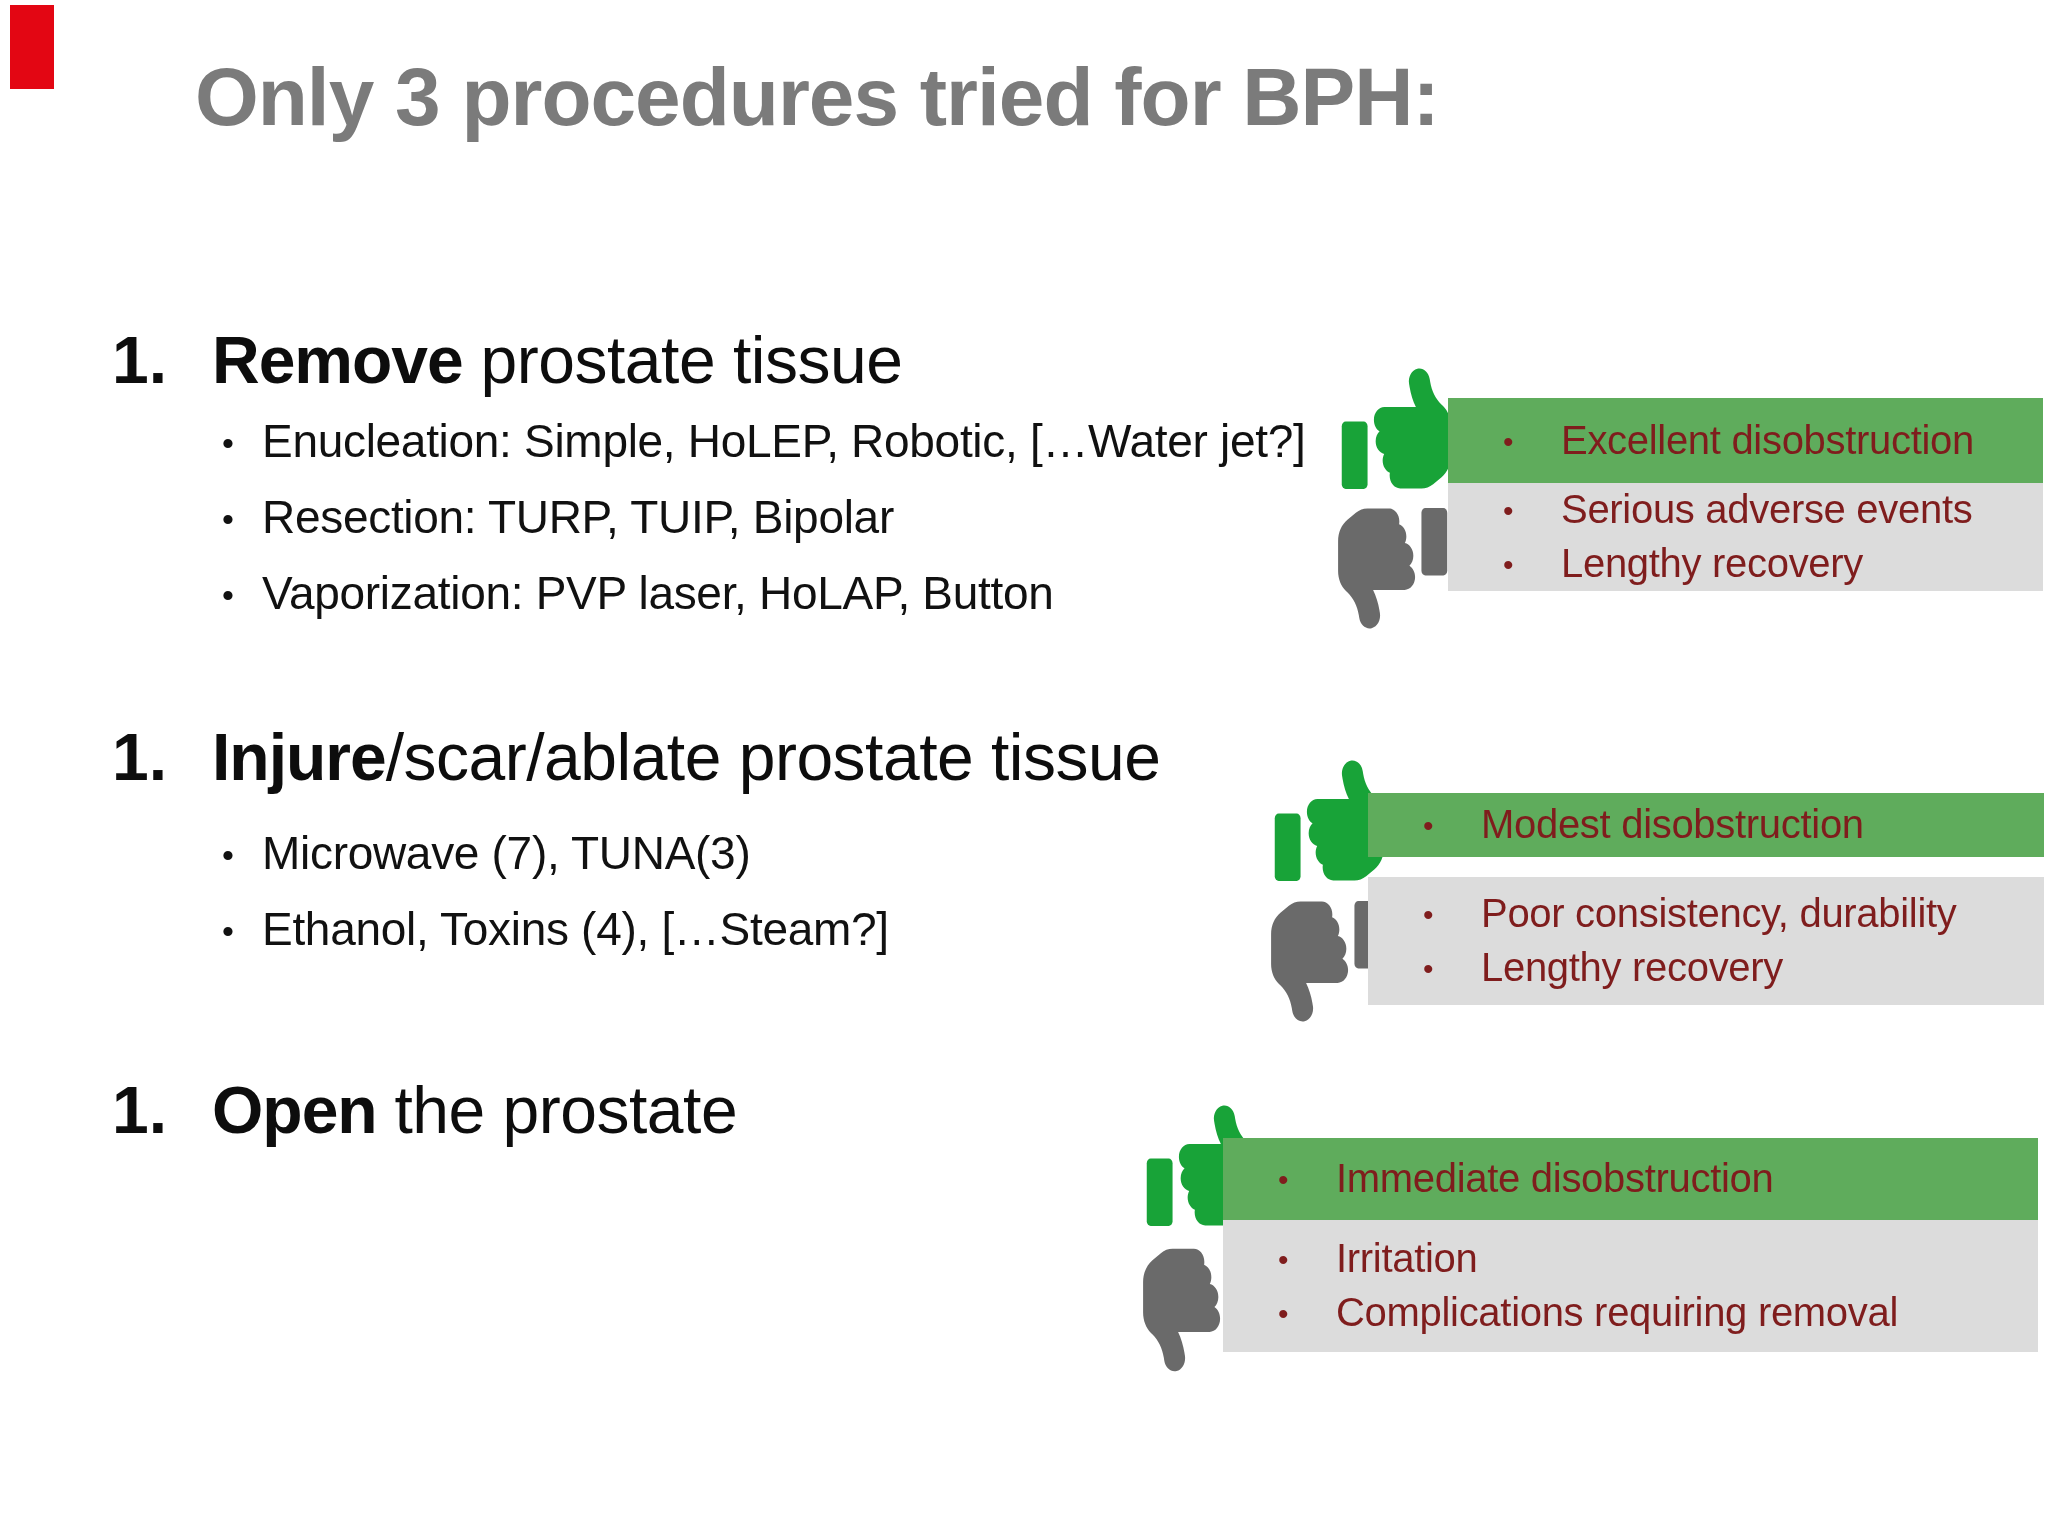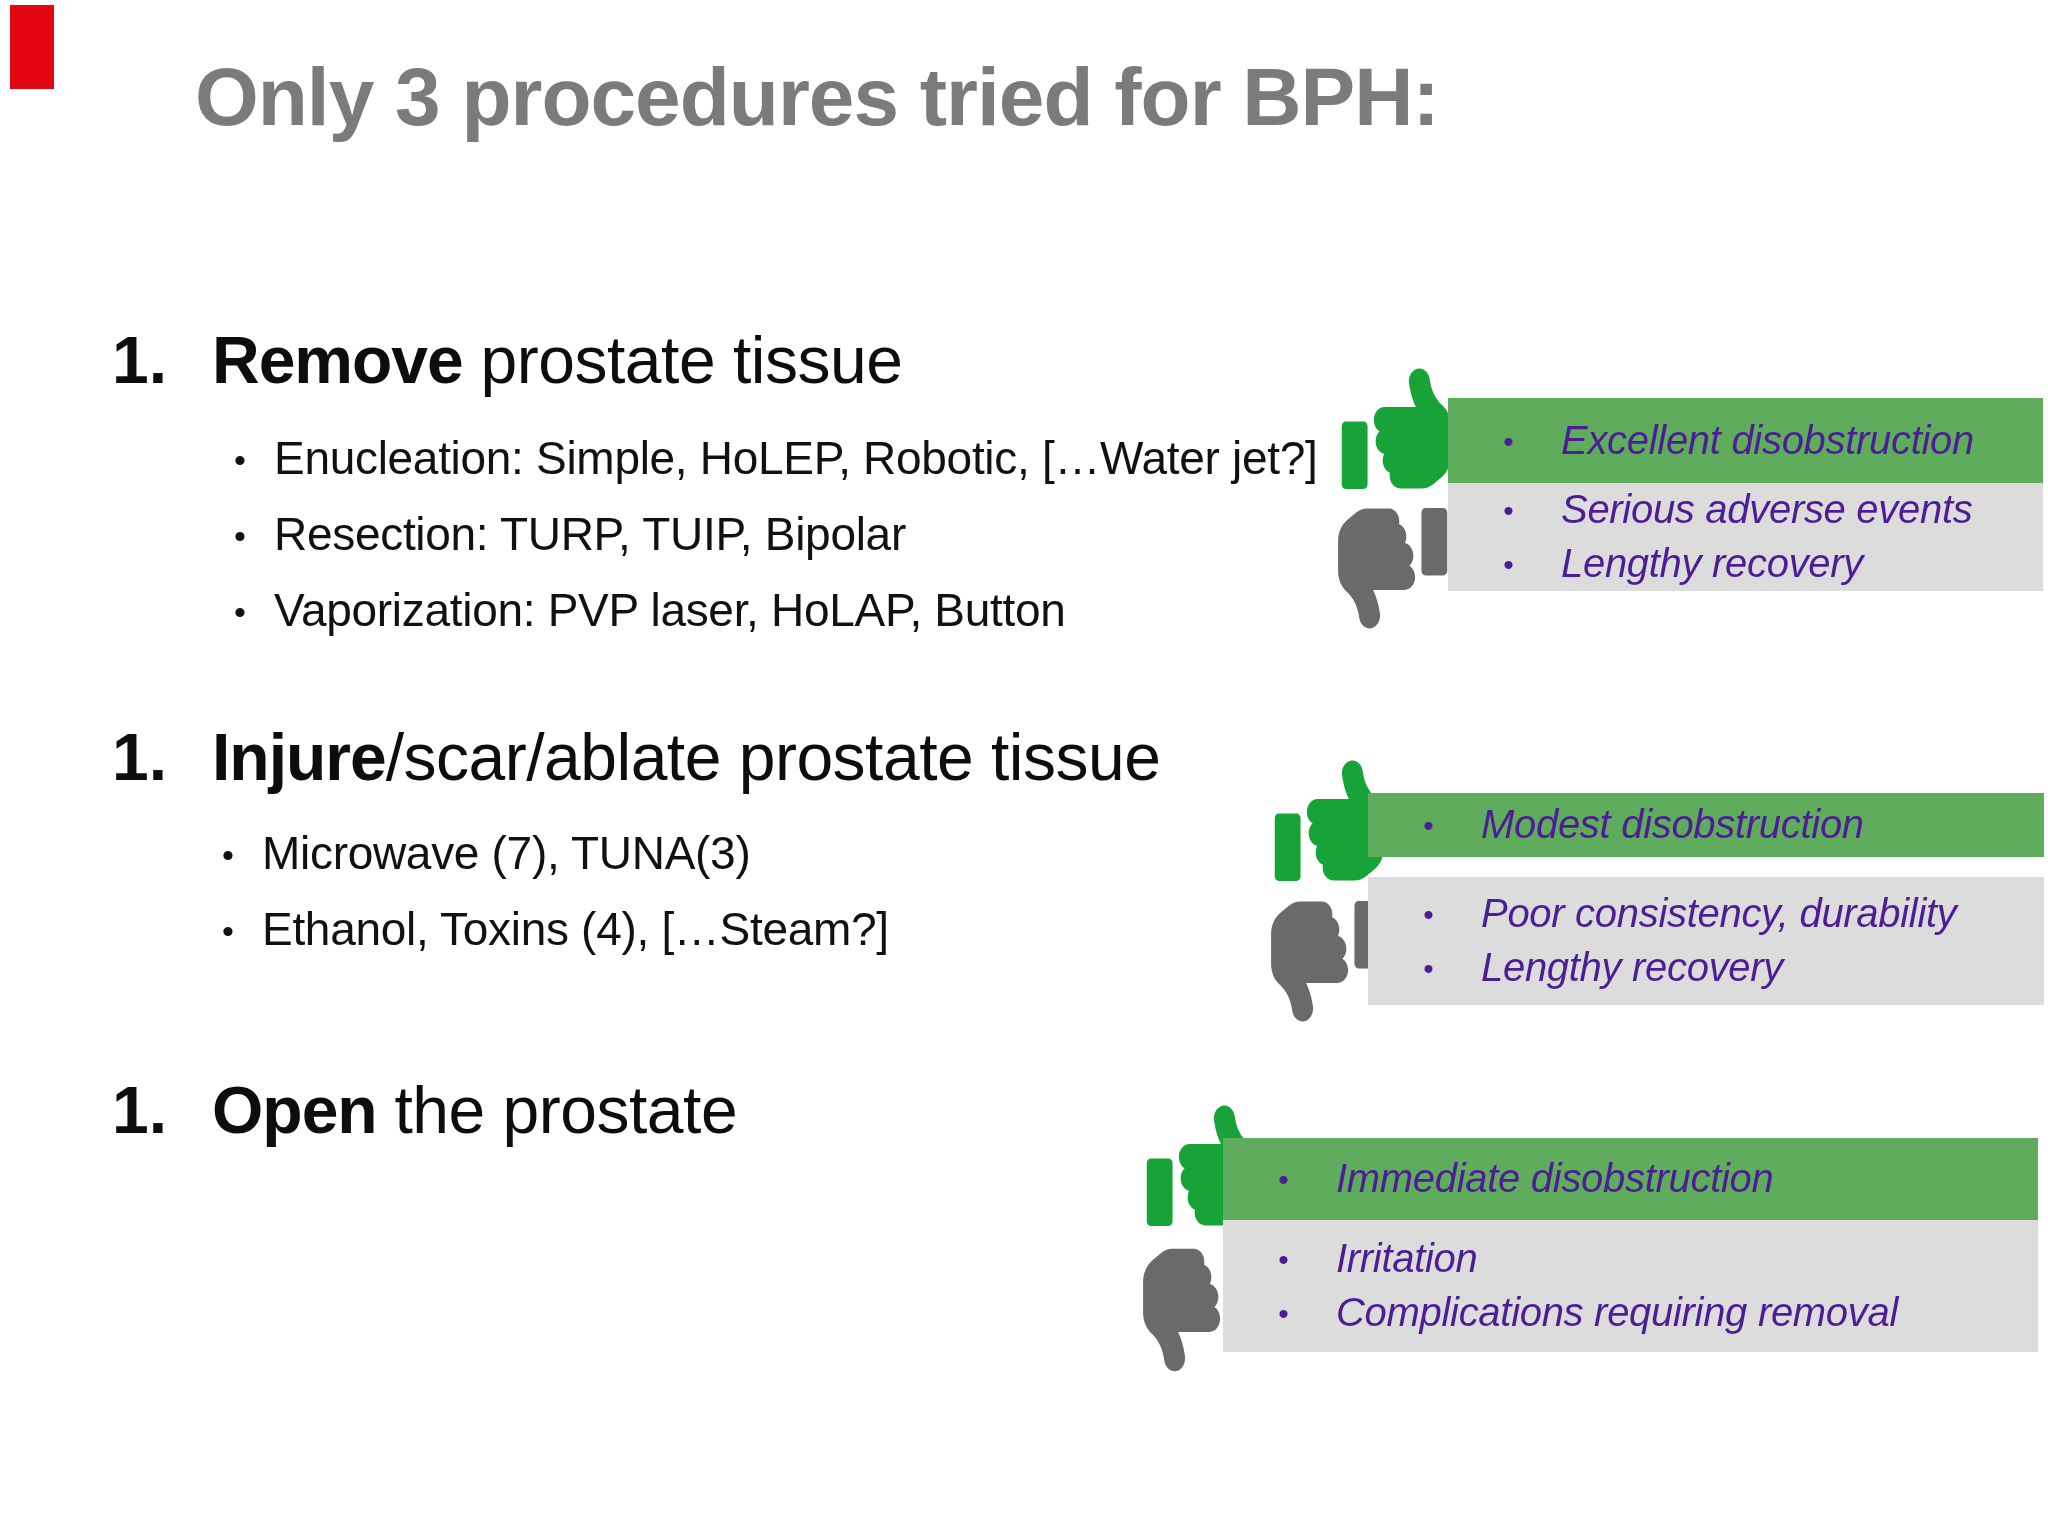--- a/index.html
+++ b/index.html
@@ -23,34 +23,34 @@
 
   .proc{position:absolute;left:112px;}
   .proc .head{font-size:66px;line-height:70px;white-space:nowrap;color:#0d0d0d;}
   .proc .num{display:inline-block;width:100px;font-weight:700;}
   .proc .kw{font-weight:700;letter-spacing:-1px;}
   .proc .rest{font-weight:400;letter-spacing:-0.5px;}
   .proc ul{list-style:none;margin:0;padding:0;position:absolute;left:110px;}
   .proc li{font-size:46px;line-height:74px;white-space:nowrap;letter-spacing:-0.3px;}
   .proc .dot{display:inline-block;width:40px;font-size:34px;vertical-align:2px;}
 
-  .s1{top:325px;} .s1 ul{top:96px;margin-left:12px;}
+  .s1{top:325px;} .s1 ul{top:79px;}
   .s2{top:722px;} .s2 ul{top:94px;}
   .s3{top:1075px;} .s3 ul{top:90px;}
 
   .thumb{position:absolute;}
   .thumb svg{display:block;width:100%;height:100%;}
   .thumb.up  svg{fill:var(--thumb_green,#18a338);}
   .thumb.down svg{fill:var(--thumb_gray,#6a6a6a);transform:rotate(180deg);}
 
   .box{position:absolute;display:flex;flex-direction:column;justify-content:center;}
   .box.green{background:var(--green_box,#5fac5c);}
   .box.gray{background:var(--gray_box,#dcdcdc);}
   .box ul{list-style:none;margin:0;padding:0 0 0 55px;}
-  .box li{font-size:40px;line-height:53px;white-space:nowrap;color:#4c1d95;letter-spacing:-0.3px;font-style:italic;}
+  .box li{font-size:40px;line-height:53px;white-space:nowrap;color:#7f1d1d;letter-spacing:-0.3px;}
   .box .dot{display:inline-block;width:58px;font-size:30px;vertical-align:2px;}
 </style>
 </head>
 <body>
 
 <svg width="0" height="0" style="position:absolute">
   <defs>
     <g id="thumb-shape">
       <rect x="8" y="230" width="118" height="252" rx="18"></rect>
       <g transform="translate(667,0) scale(-1,1)">

